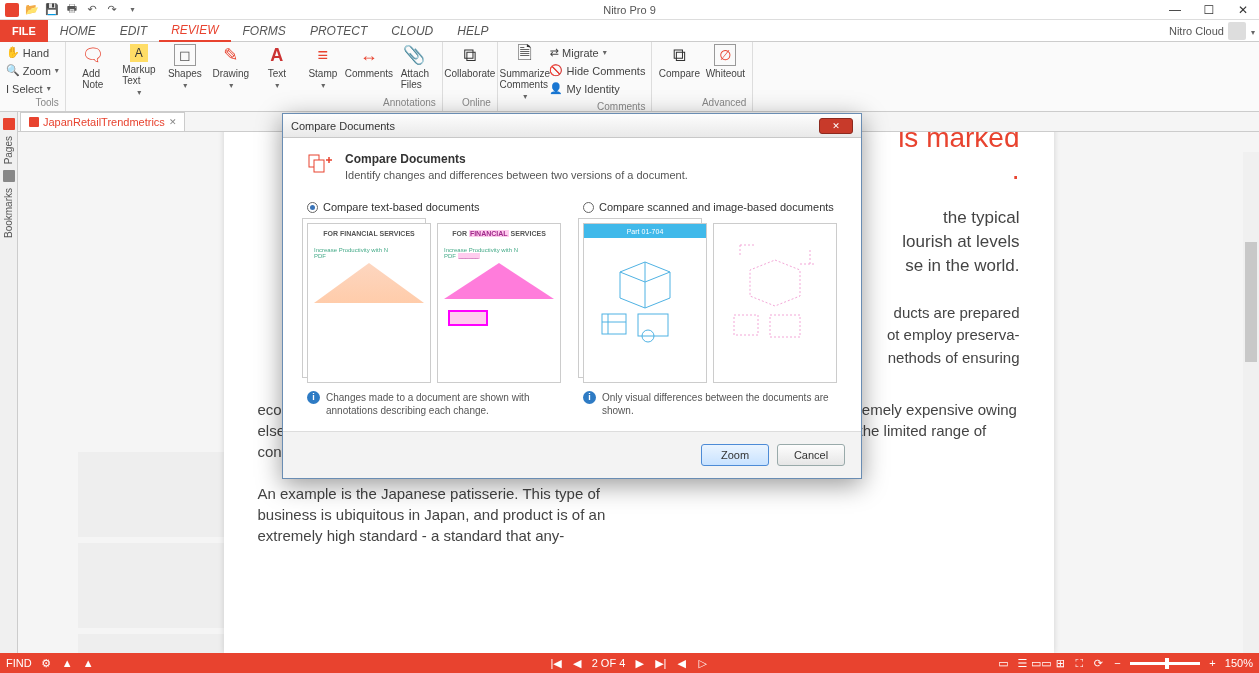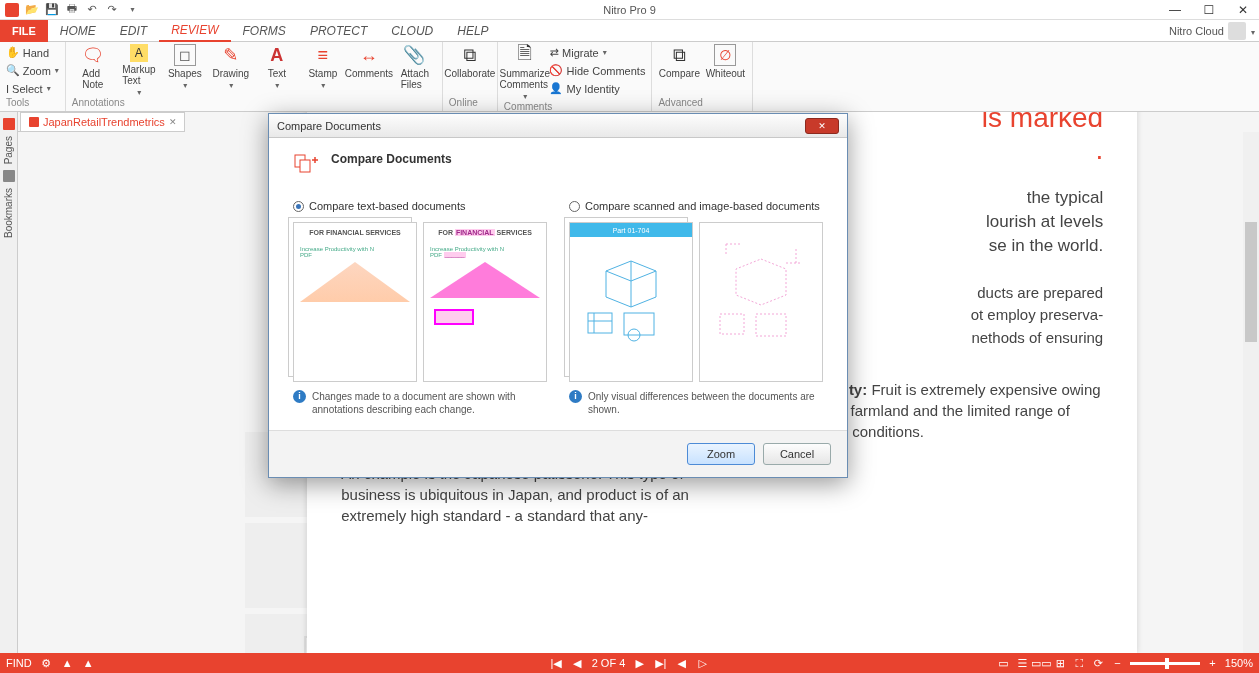--- a/index.html
+++ b/index.html
@@ -19,59 +19,59 @@
 .file-tab { background: #e8432f; color: #fff; font-size: 11px; font-weight: bold; padding: 4px 12px; height: 22px; display:flex; align-items:center; cursor: pointer; }
 .tab { font-size: 12px; color: #555; padding: 4px 12px; height: 22px; display:flex; align-items:center; cursor: pointer; font-style: italic; }
 .tab.active { color: #e8432f; border-bottom: 2px solid #e8432f; }
 .cloud-area { margin-left: auto; display: flex; align-items: center; gap: 4px; padding-right: 4px; font-size: 11px; color: #555; }
 .avatar { width: 18px; height: 18px; background: #ddd; border-radius: 2px; }
 
 
 .ribbon { height: 70px; background: #fafafa; border-bottom: 1px solid #ccc; display: flex; }
 .rgroup { border-right: 1px solid #ddd; padding: 2px 6px; display: flex; flex-direction: column; }
 .rgroup-body { flex: 1; display: flex; align-items: flex-start; gap: 4px; }
-.rgroup-label { font-size: 10px; color: #888; text-align: left; height: 12px; }
+.rgroup-label { font-size: 10px; color: #888; text-align: right; height: 12px; }
 .rstack { display: flex; flex-direction: column; gap: 1px; font-size: 11px; color: #444; }
 .rstack div { display: flex; align-items: center; gap: 3px; cursor: pointer; height: 17px;}
 .rbtn { display: flex; flex-direction: column; align-items: center; gap: 2px; font-size: 10px; color: #444; cursor: pointer; width: 42px; }
 .ricon { width: 22px; height: 22px; display: flex; align-items: center; justify-content: center; color: #e8432f; font-size: 18px; border:1px solid transparent;}
 .ricon.box { border: 1px solid #999; color: #555; font-size: 14px; width:22px; height:22px; }
 .dd::after { content: "▾"; font-size: 8px; margin-left: 1px; color: #666; }
 
 
 .docrow { display: flex; height: calc(100% - 20px - 22px - 70px - 20px); }
 .sidetabs { width: 18px; background: #f0f0f0; border-right: 1px solid #ccc; display:flex; flex-direction:column; align-items:center; gap:6px; padding-top:6px;}
 .sidetab { writing-mode: vertical-rl; transform: rotate(180deg); font-size: 10px; color: #555; cursor: pointer; }
 .sideicon { width:12px; height:12px; background:#e8432f; border-radius:1px; }
 .tabbar { height: 20px; background: #f5f5f5; border-bottom: 1px solid #ccc; display:flex; align-items:center; }
 .doctab { background: #fff; border: 1px solid #ccc; border-bottom: none; font-size: 11px; color: #e8432f; padding: 2px 8px; display:flex; align-items:center; gap:4px; height:19px; margin-left:2px; cursor: pointer; }
 .doctab .close { font-size: 9px; color: #888; cursor: pointer; }
 .doclogo { width:10px; height:10px; background:#e8432f; border-radius:1px;}
-.maindoc { flex:1; display:flex; flex-direction:row; background:#f5f5f5; position:relative; overflow:hidden;}
+.maindoc { flex:1; display:flex; flex-direction:column; background:#f5f5f5; position:relative; overflow:hidden;}
 .pageview { flex:1; position:relative; overflow:hidden; display:flex; justify-content:center;}
 .page { width: 830px; background:#fff; box-shadow:0 0 6px rgba(0,0,0,0.15); margin-top: -50px; padding: 40px 34px; position:relative;}
 .page h1 { color:#e8432f; font-weight:normal; font-size:28px; line-height:1.15; margin-bottom:20px;}
 .cols { display:flex; gap:30px; font-size:15px; color:#444; line-height:1.4;}
 .cols > div { flex:1; }
 .thumbcol { position:absolute; left: 60px; top: 320px; width: 170px;}
 .thumb { width:170px; height:85px; background:#eee; margin-bottom:6px; display:flex; align-items:center; justify-content:center;}
 .scrollv { position:absolute; right:0; top:20px; bottom:0; width:16px; background:#f0f0f0;}
 .scrollv .thumb { position:absolute; left:2px; right:2px; top:90px; height:120px; background:#c8c8c8; width:auto; margin:0;}
 
 
 .status { height: 20px; background: #e8432f; color:#fff; display:flex; align-items:center; font-size:11px; padding:0 6px; gap:8px;}
 .status .mid { position:absolute; left:50%; transform:translateX(-50%); display:flex; align-items:center; gap:8px;}
 .status .right { margin-left:auto; display:flex; align-items:center; gap:6px;}
 .miniicon { width:13px; height:13px; display:inline-flex; align-items:center; justify-content:center; font-size:11px; cursor:pointer;}
 .gear { color:#fff;}
 .zoomslider { width:70px; height:3px; background:#fff; position:relative;}
 .zoomslider .handle { position:absolute; left:50%; top:-4px; width:4px; height:11px; background:#fff;}
 
 
-.dialog-wrap { position:absolute; left:268px; top:113px; width:580px; box-shadow:0 6px 24px rgba(0,0,0,0.4); background:#fff; border:1px solid #6a8db3;}
+.dialog-wrap { position:absolute; left:282px; top:113px; width:580px; box-shadow:0 6px 24px rgba(0,0,0,0.4); background:#fff; border:1px solid #6a8db3;}
 .dlg-title { height:24px; background: linear-gradient(#fdfdfd,#e9e9e9); border-bottom:1px solid #c8c8c8; display:flex; align-items:center; padding:0 8px; font-size:11px; color:#333;}
 .dlg-close { margin-left:auto; background:#c83a2a; color:#fff; width:34px; height:16px; border-radius:3px; font-size:9px; display:flex; align-items:center; justify-content:center; cursor:pointer; border:1px solid #8c2a1f;}
 .dlg-body { padding: 14px 24px; }
 .dlg-head { display:flex; gap:10px; margin-bottom:14px;}
 .dlg-head-icon { width:28px; height:28px; display:flex; align-items:center; justify-content:center;}
 .dlg-head h2 { font-size:12px; font-weight:bold; color:#333;}
 .dlg-head p { font-size:11px; color:#555; margin-top:3px;}
 .dlg-opts { display:flex; gap:22px; margin-top:20px;align-items:center;}
 .opt { flex:1; }
 .opt-radio { display:flex; align-items:center; gap:5px; font-size:11px; color:#333; margin-bottom:10px; cursor:pointer;}
@@ -338,20 +338,21 @@
     <div class="dlg-head">
       <div class="dlg-head-icon">
         <svg width="28" height="28" viewBox="0 0 28 28">
             <rect x="2" y="3" width="10" height="12" fill="#fff" stroke="#e8432f"></rect>
             <rect x="7" y="8" width="10" height="12" fill="#fff" stroke="#e8432f"></rect>
             <path d="M19 8 h6 M22 5 v6" stroke="#e8432f" stroke-width="1.5"></path>
           </svg>
       </div>
       <div>
         <h2>Compare Documents</h2>
+        <p>Identify changes and differences between two versions of a document.</p>
       </div>
     </div>
     <div class="dlg-opts">
       <div class="opt">
         <label class="opt-radio">
           <span class="radio checked"></span>
           <span>Compare text-based documents</span>
         </label>
         <div class="opt-previews">
           <div class="preview offset">

